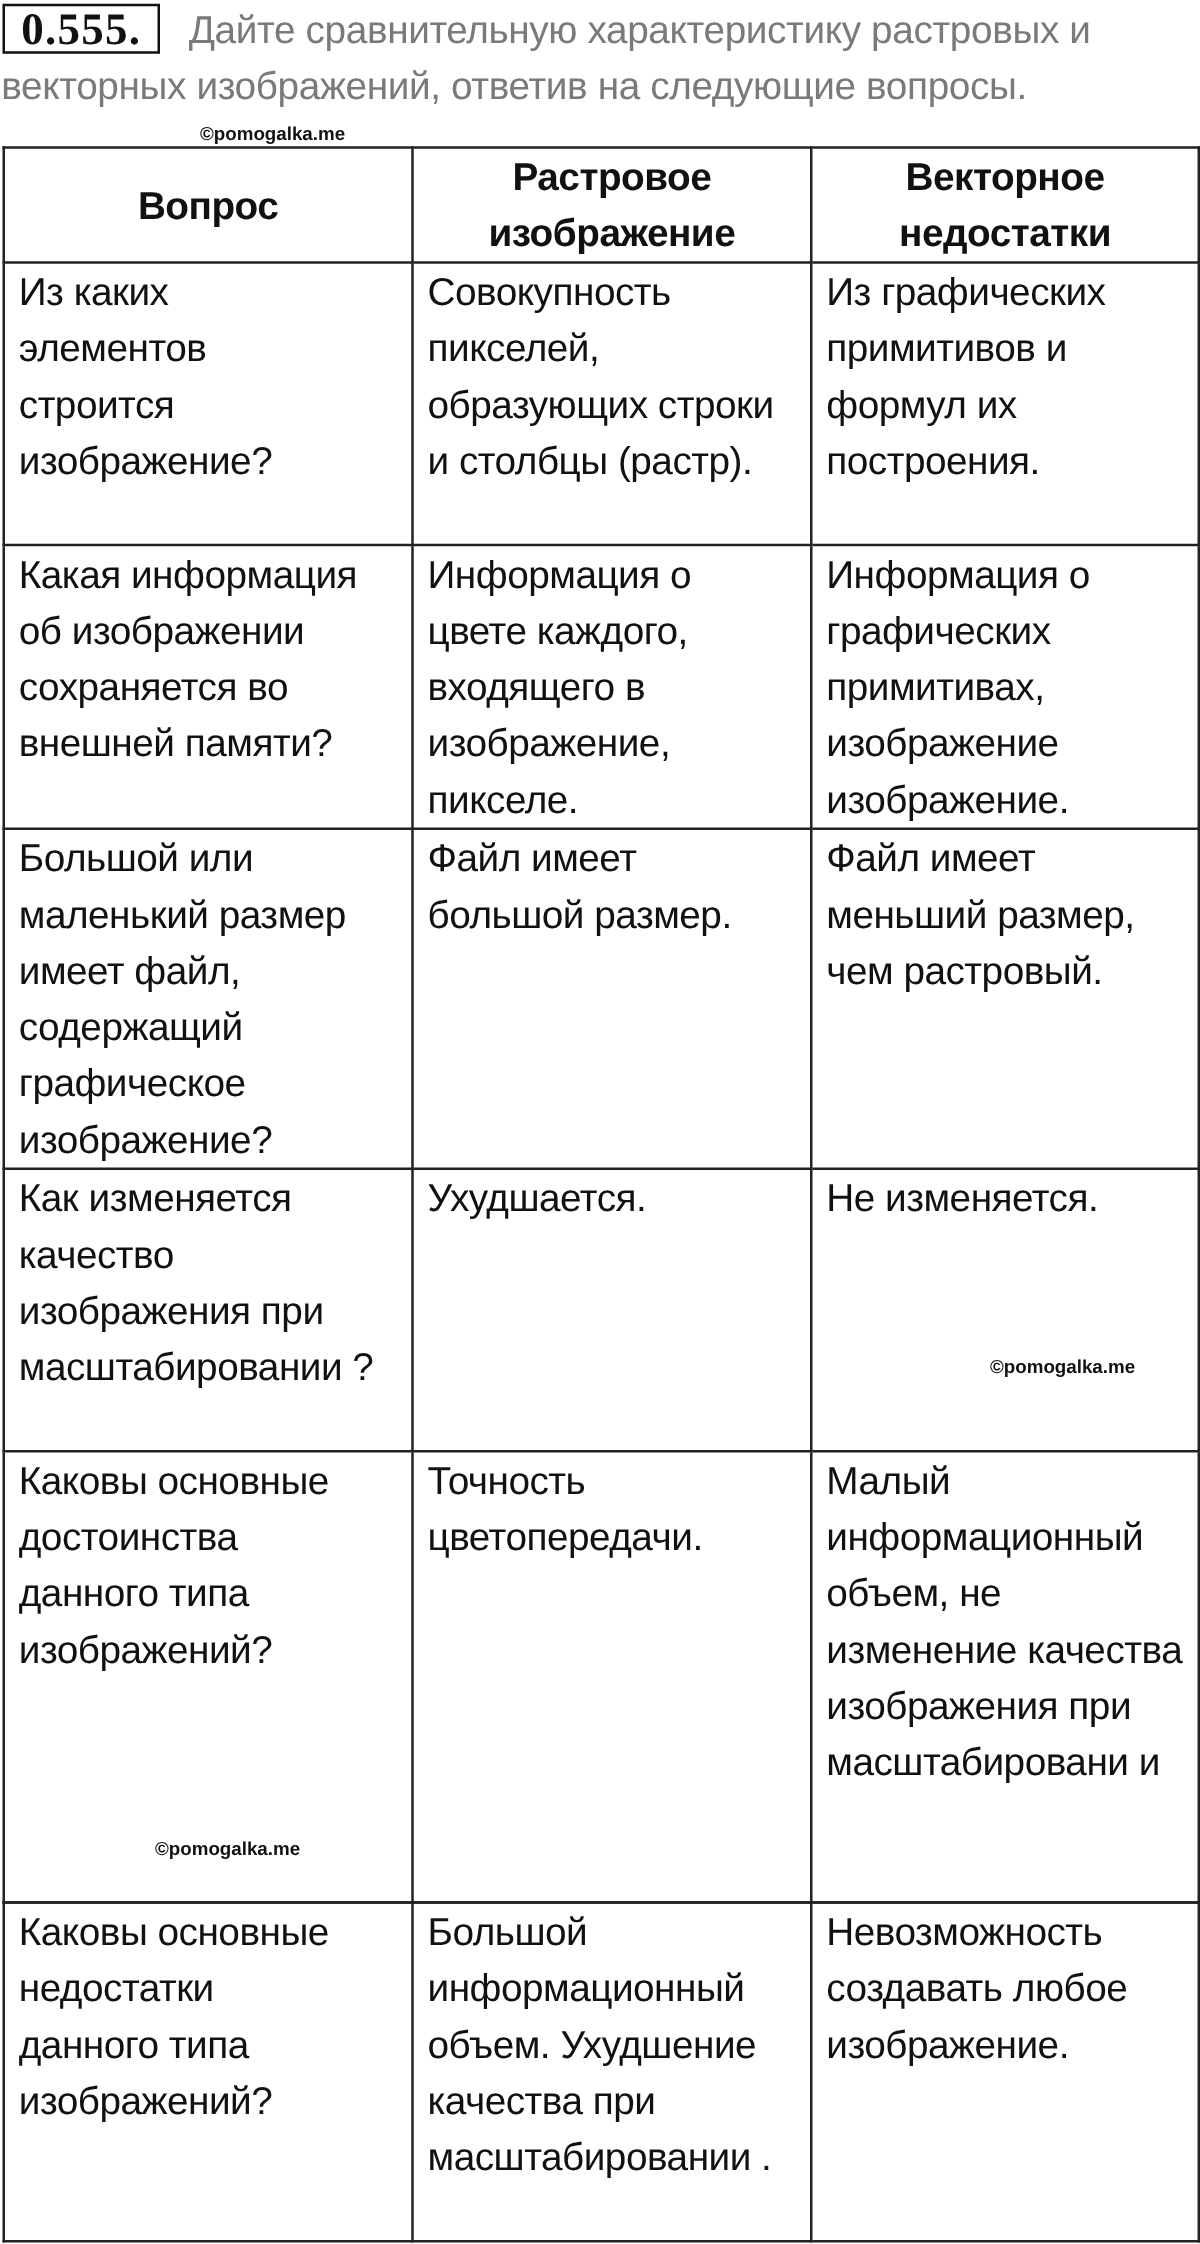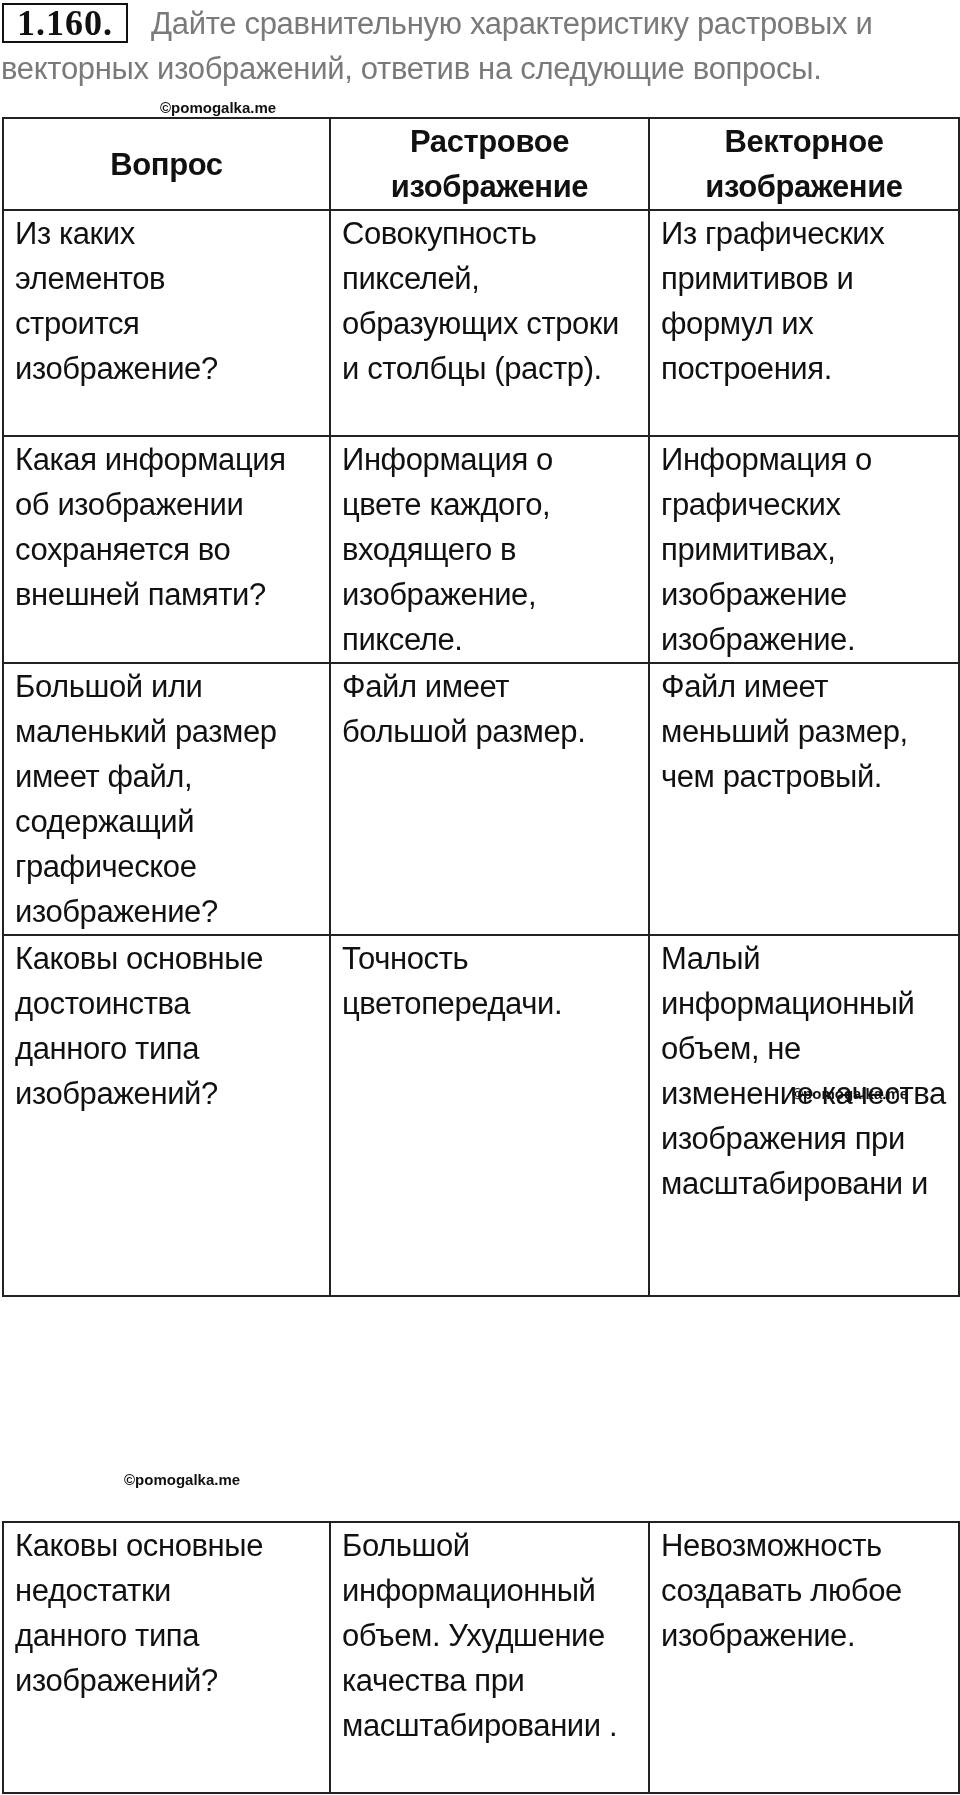--- a/index.html
+++ b/index.html
@@ -36,51 +36,56 @@
     .tbl th { font-weight: bold; text-align: center; vertical-align: middle; padding: 0 4px; }
     .c1 { width: 327px; }
     .c2 { width: 319px; }
     .c3 { width: 310px; }
   </style>
 </head>
 <body>
 
 <div class="task-head">
   <p class="task-text">Дайте сравнительную характеристику растровых и векторных изображений, ответив на следующие вопросы.</p>
-  <div class="task-num">1.160.</div>
+  <div class="task-num">0.555.</div>
 </div>
 
 <div class="wm" style="left:160px; top:99px;">©pomogalka.me</div>
 
 <table class="tbl" style="top:117px;">
   <colgroup>
       <col class="c1">
       <col class="c2">
       <col class="c3">
     </colgroup>
   <tbody>
       <tr style="height:91px;">
     <th>Вопрос</th>
     <th style="padding:0 30px;">Растровое изображение</th>
-    <th style="padding:0 30px;">Векторное изображение</th>
+    <th style="padding:0 30px;">Векторное недостатки</th>
   </tr>
   <tr style="height:226px;">
     <td style="padding-right:60px;">Из каких элементов строится изображение?</td>
     <td>Совокупность пикселей, образующих строки и столбцы (растр).</td>
     <td style="padding-right:40px;margin-top:32px;">Из графических примитивов и формул их построения.</td>
   </tr>
   <tr style="height:227px;">
     <td>Какая информация об изображении сохраняется во внешней памяти?</td>
     <td style="padding-right:30px;">Информация о цвете каждого, входящего в изображение, пикселе.</td>
     <td>Информация о графических примитивах, изображение изображение.</td>
   </tr>
   <tr style="height:270px;">
     <td>Большой или маленький размер имеет файл, содержащий графическое изображение?</td>
     <td style="padding-right:60px;">Файл имеет большой размер.</td>
     <td>Файл имеет меньший размер, чем растровый.</td>
+  </tr>
+  <tr style="height:226px;">
+    <td>Как изменяется качество изображения при масштабировании ?</td>
+    <td>Ухудшается.</td>
+    <td>Не изменяется.</td>
   </tr>
   <tr style="height:361px;">
     <td style="padding-right:40px;">Каковы основные достоинства данного типа изображений?</td>
     <td>Точность цветопередачи.</td>
     <td>Малый информационный объем, не изменение качества изображения при масштабировани и</td>
   </tr>
 </tbody>
   </table>
 
 <div class="wm" style="left:792px; top:1085px;">©pomogalka.me</div>

